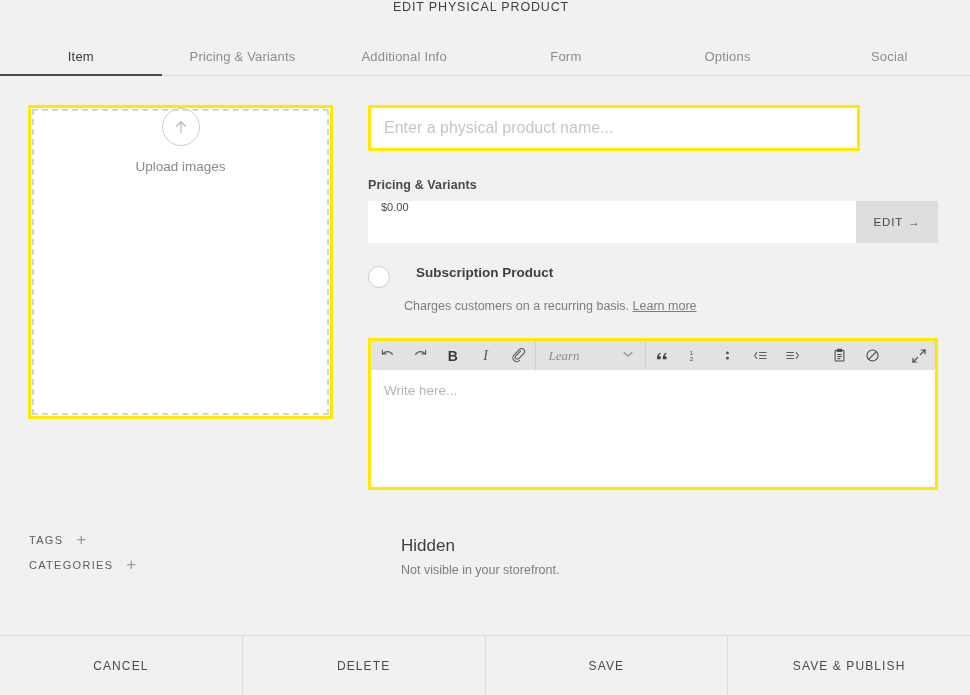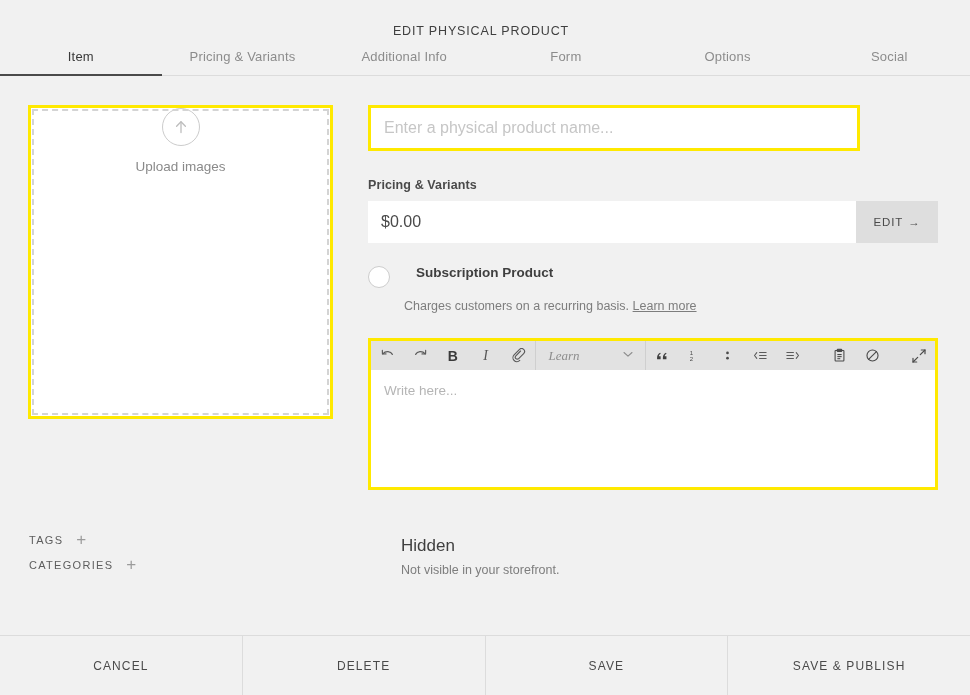--- a/index.html
+++ b/index.html
@@ -19,21 +19,21 @@
     background: #f1f1f1;
   }
 
   
   .header {
     position: absolute;
     left: 0; top: 0;
     width: 962px;
     height: 38px;
     display: flex;
-    align-items: flex-end;
+    align-items: flex-start;
     justify-content: center;
   }
   .header-title {
     font-size: 12.5px;
     letter-spacing: 0.85px;
     color: #3f3f3f;
     font-weight: 400;
     text-transform: uppercase;
   }
 
@@ -173,23 +173,22 @@
 
   .price-row {
     display: flex;
     width: 570px;
     height: 42px;
   }
   .price-field {
     flex: 1 1 auto;
     background: #ffffff;
     display: flex;
-    align-items: center;
     padding: 0 13px;
-    font-size: 16px;
+    font-size: 11px;
     color: #4a4a4a;
     cursor: text;
   }
   .edit-btn {
     width: 82px;
     background: #dedede;
     display: flex;
     align-items: center;
     justify-content: center;
     gap: 5px;

